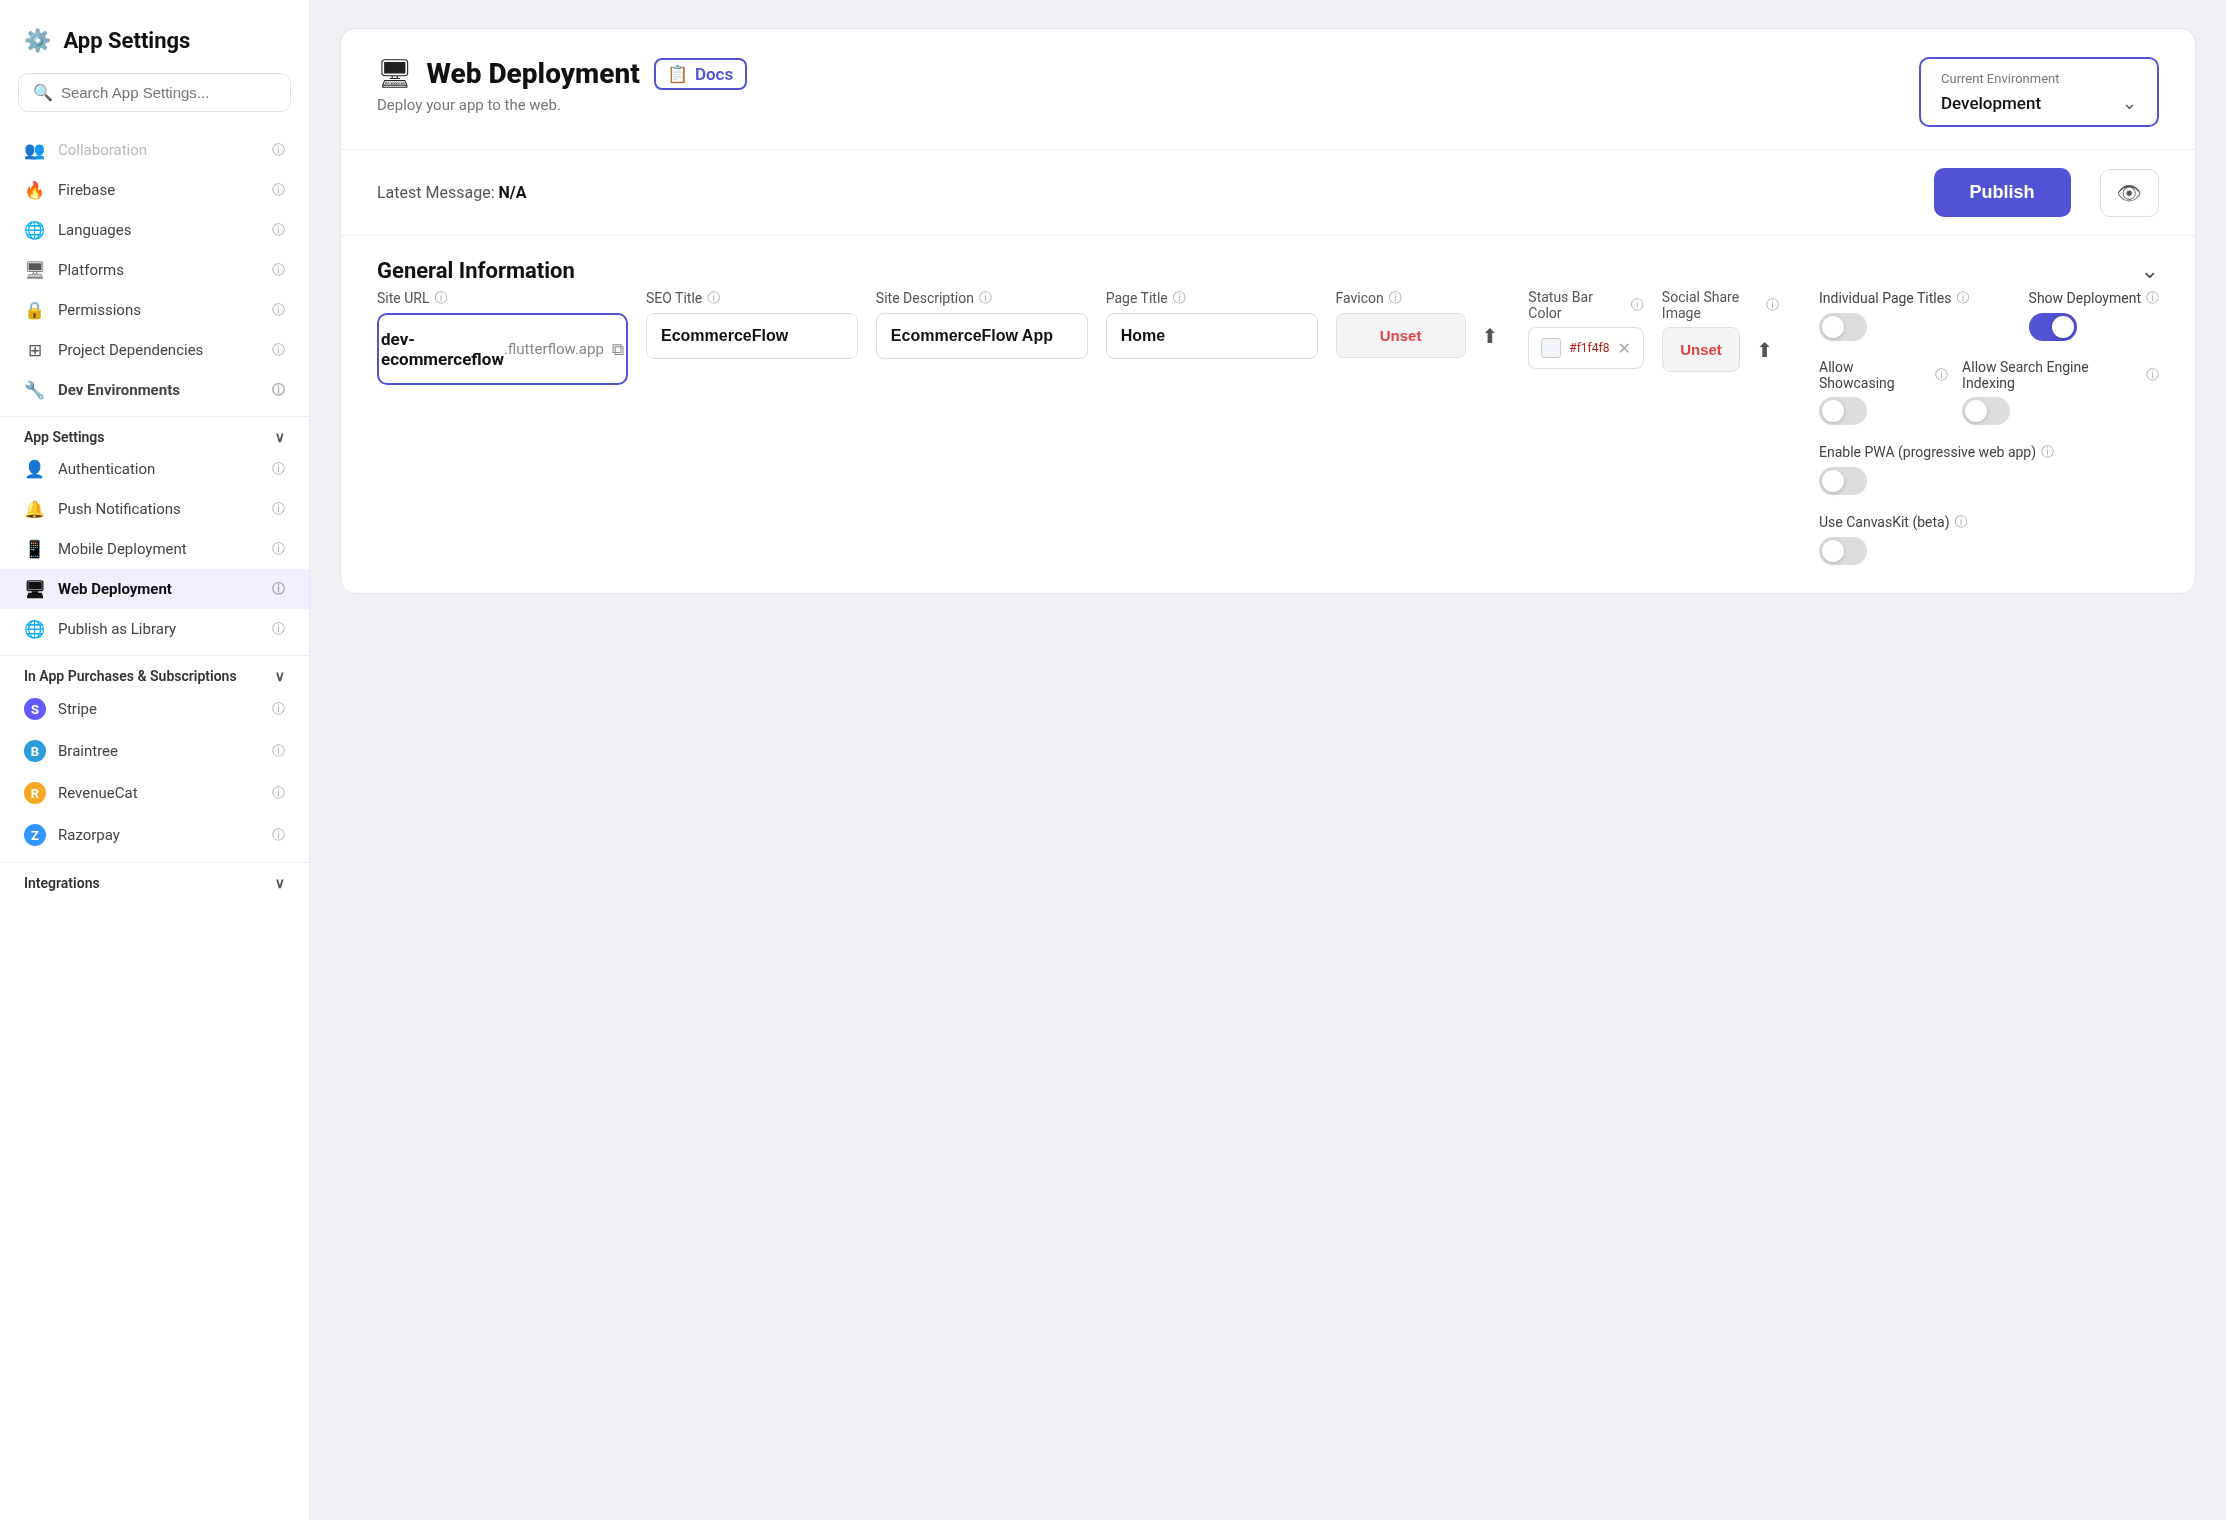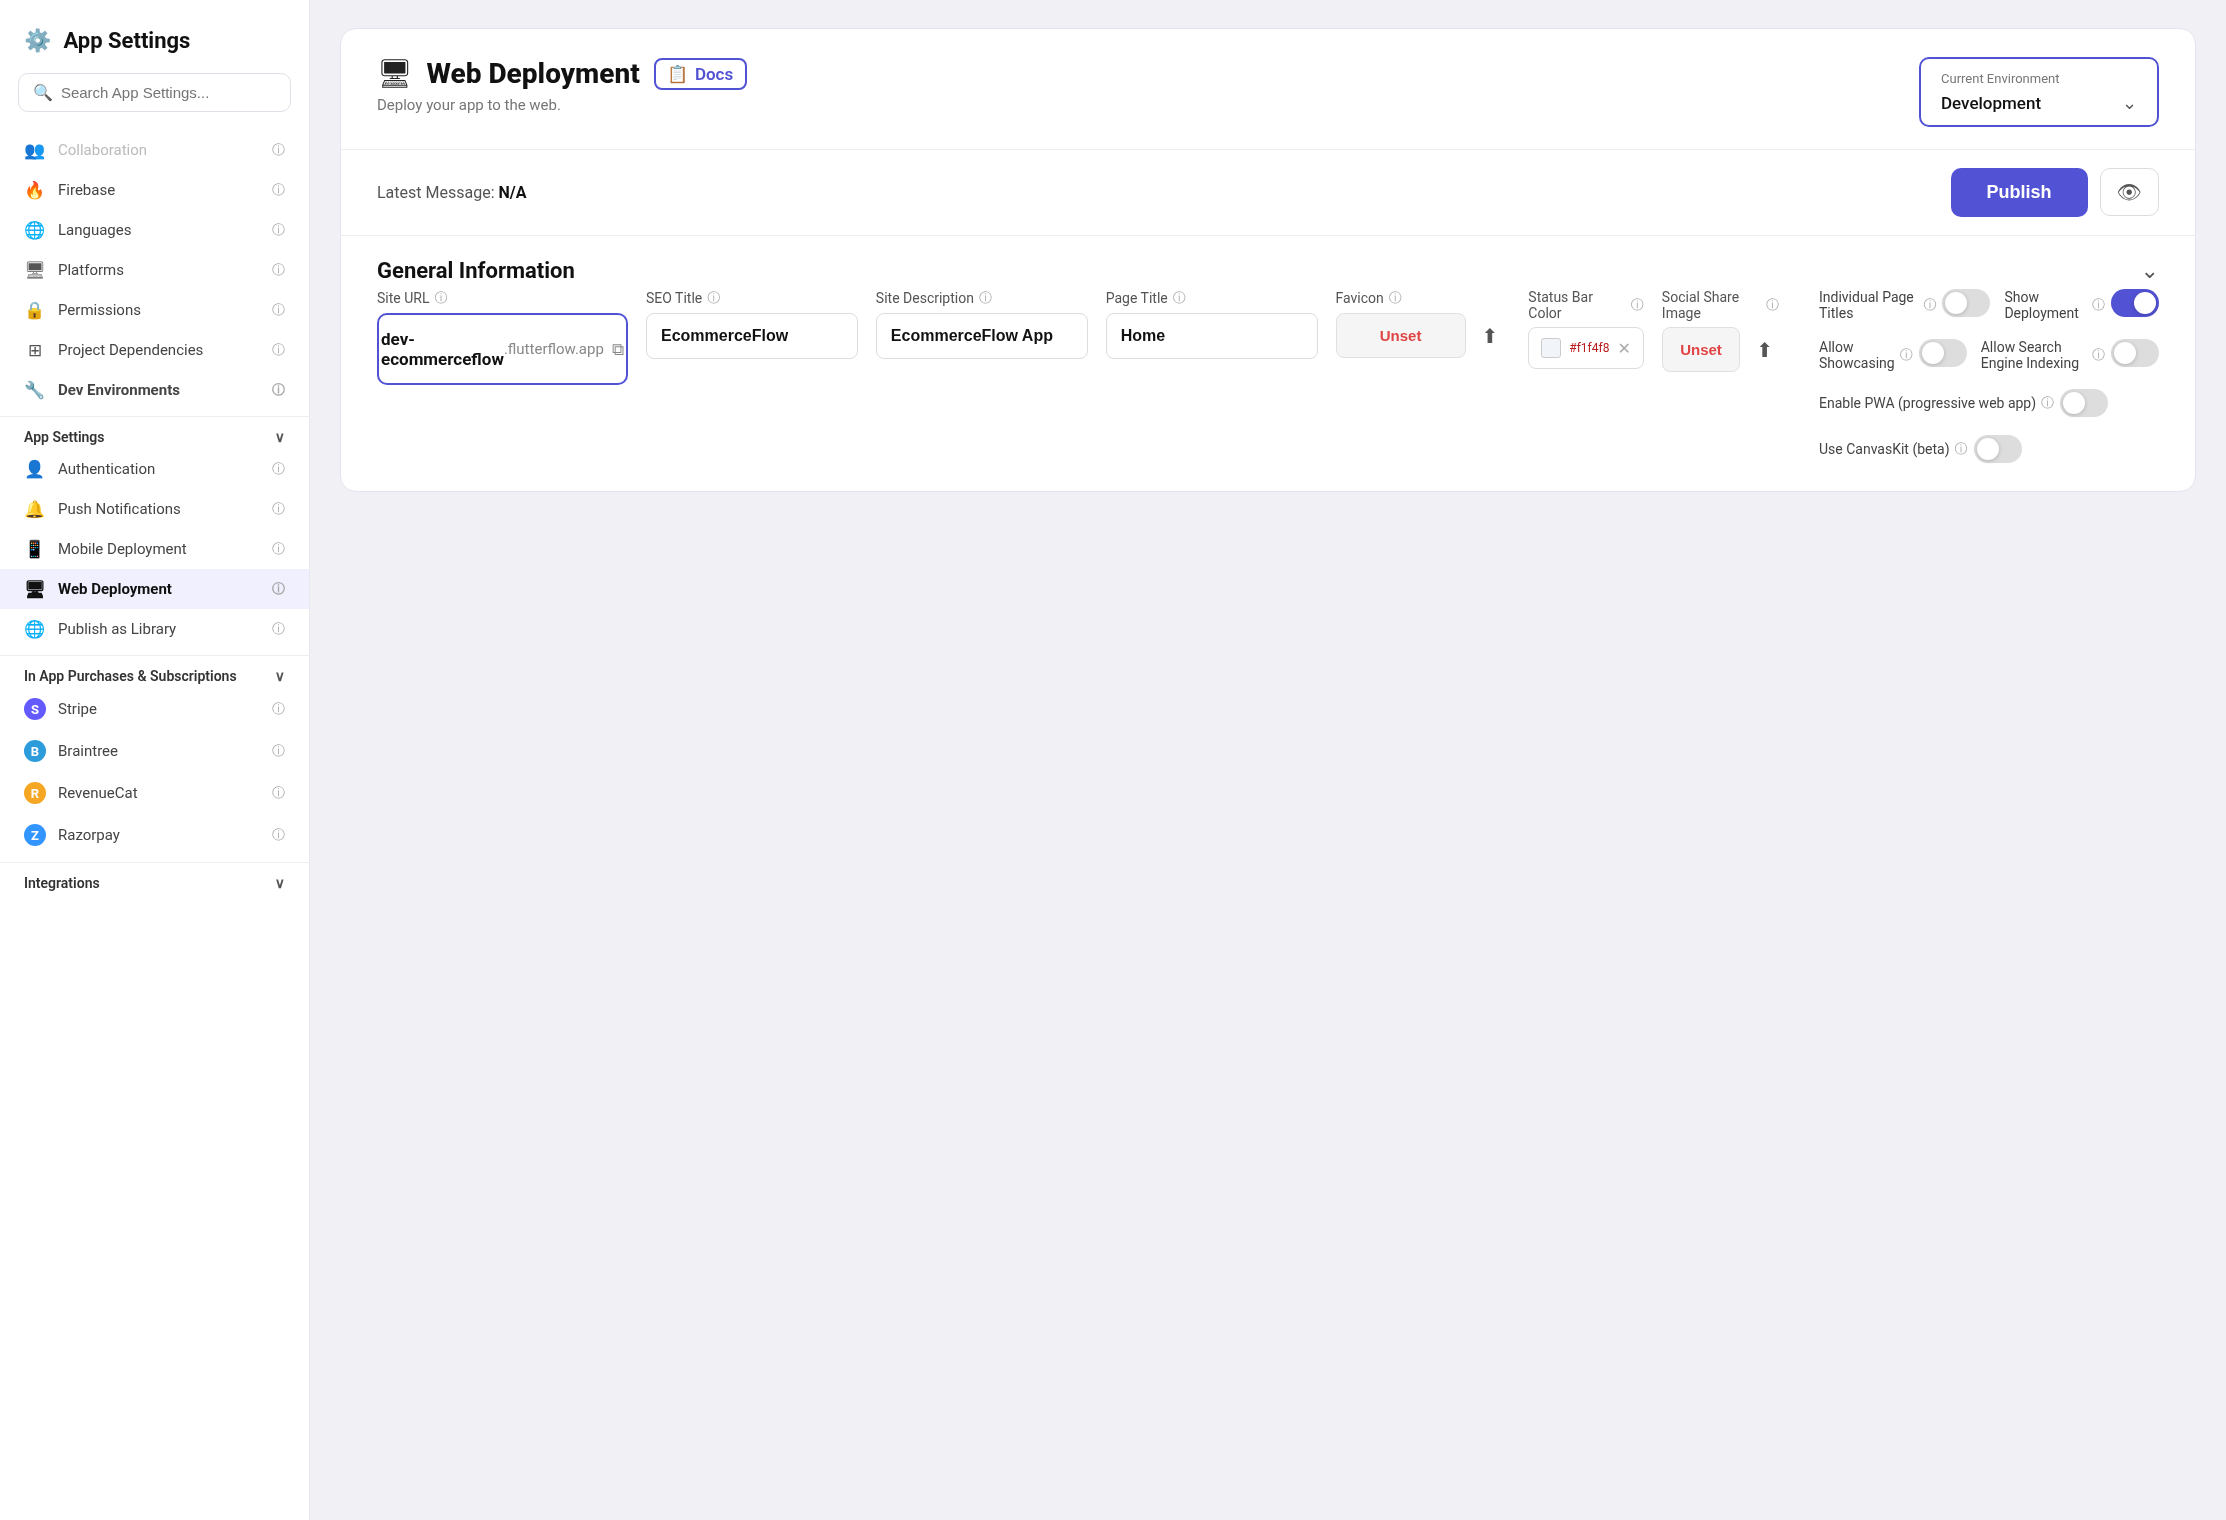--- a/index.html
+++ b/index.html
@@ -180,22 +180,22 @@
       padding: 18px 36px;
       border-bottom: 1px solid #eee;
     }
     .latest-message {
       font-size: 16px;
       color: #555;
     }
     .latest-message strong { color: #111; }
     .publish-actions {
       display: flex;
-      align-items: flex-start;
-      gap: 12px;
+      align-items: flex-end;
+      gap: 29px;
       padding-left: 28px;
     }
     .publish-btn {
       background: #5252d4;
       color: #fff;
       border: none;
       border-radius: 10px;
       padding: 14px 36px;
       font-size: 18px;
       font-weight: 700;
@@ -384,21 +384,21 @@
       height: 22px;
       border-radius: 50%;
       background: #fff;
       box-shadow: 0 1px 4px rgba(0,0,0,0.2);
       transition: left 0.2s;
     }
     .toggle-track.on .toggle-thumb { left: 23px; }
 
     .right-field {
       display: flex;
-      flex-direction: row;
+      flex-direction: column;
       gap: 6px;
     }
     .right-field-label {
       font-size: 14px;
       color: #444;
       display: flex;
       align-items: center;
       gap: 5px;
     }
 

